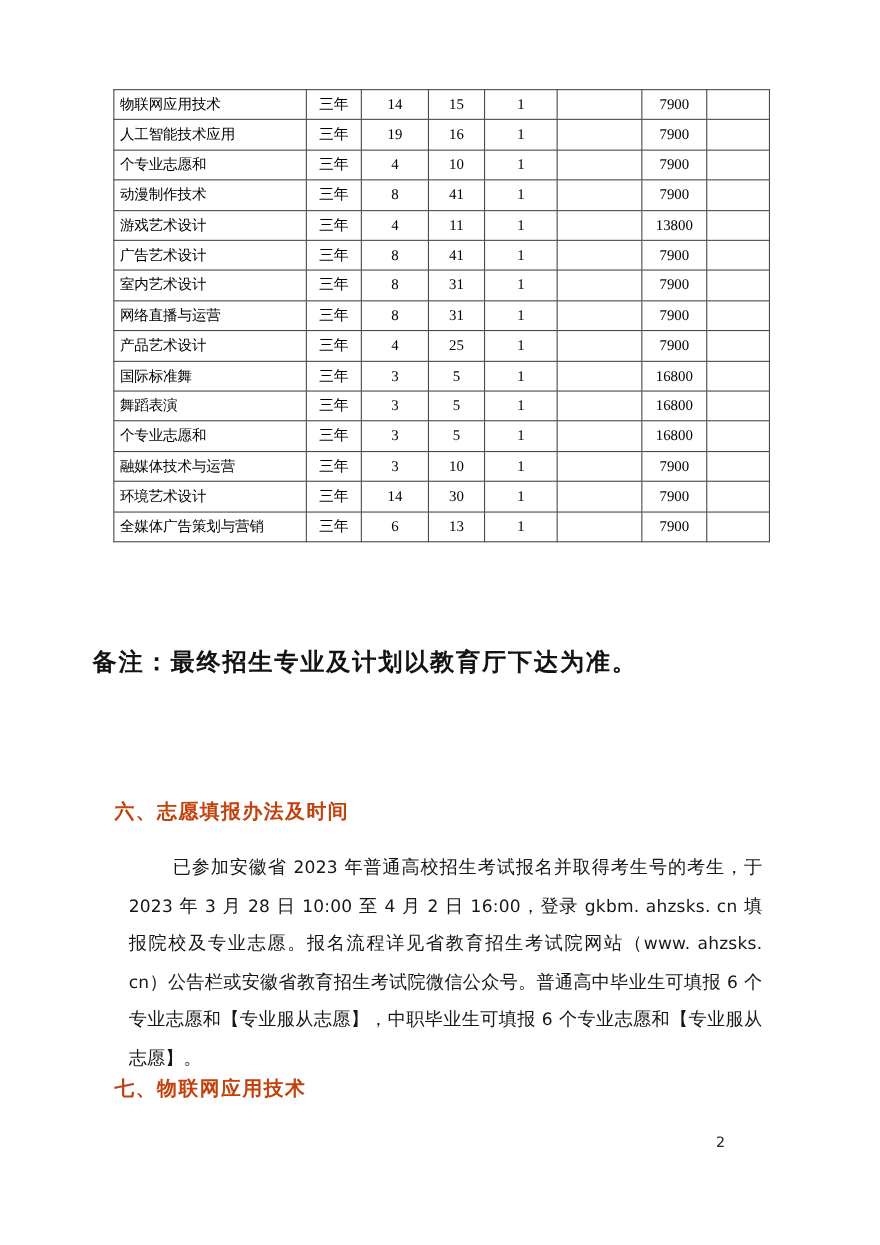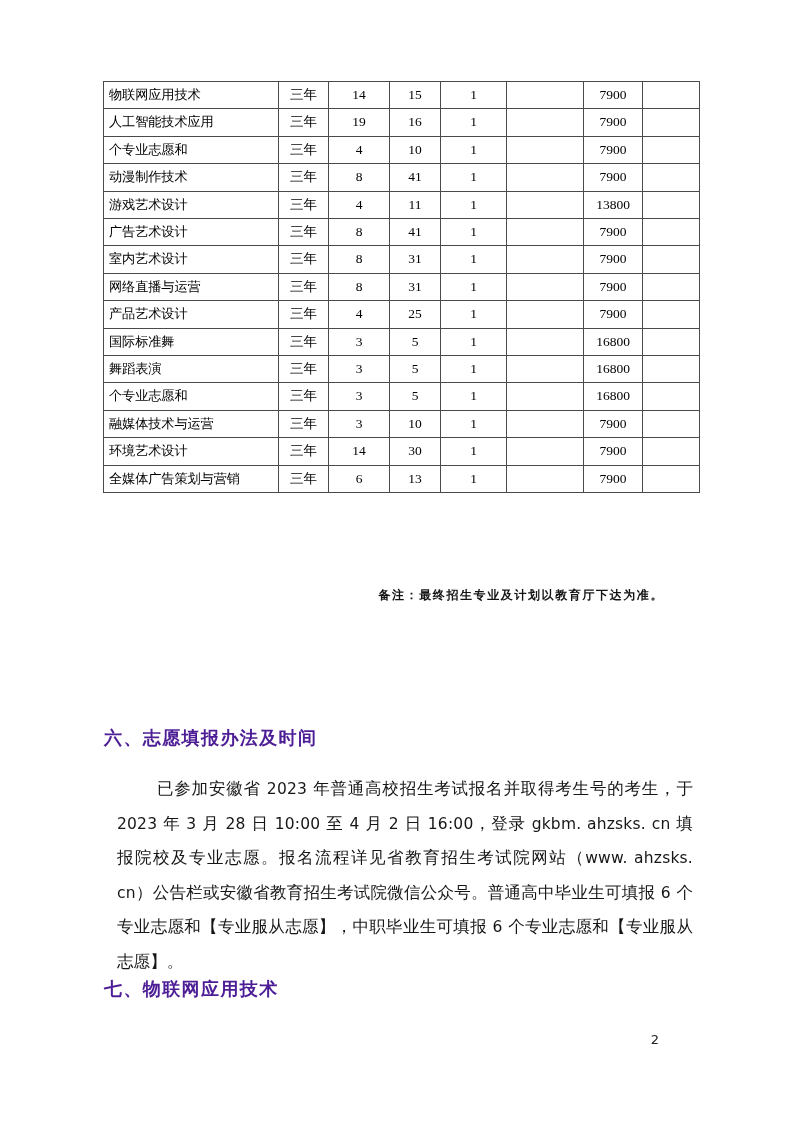--- a/index.html
+++ b/index.html
@@ -62,37 +62,37 @@
   .c5 { width: 77px; }
   .c6 { width: 59px; }
   .c7 { width: 57px; }
 
   
   .note {
     position: absolute;
     left: 0;
     top: 587px;
     width: 664px;
-    text-align: right;
+    text-align: center;
     font-family: "DejaVu Serif", "Liberation Serif", serif;
     font-weight: bold;
-    font-size: 12px;
+    font-size: 22px;
     letter-spacing: 1.6px;
     color: #131313;
   }
 
   
   .heading {
     position: absolute;
     left: 104px;
     font-family: "DejaVu Serif", "Liberation Serif", serif;
     font-weight: bold;
     font-size: 18px;
     letter-spacing: 1.4px;
-    color: #4c1d95;
+    color: #c2410c;
   }
   #heading-six { top: 726px; }
   #heading-seven { top: 977px; }
 
   
   .body-par {
     position: absolute;
     left: 117px;
     top: 772px;
     width: 576px;

